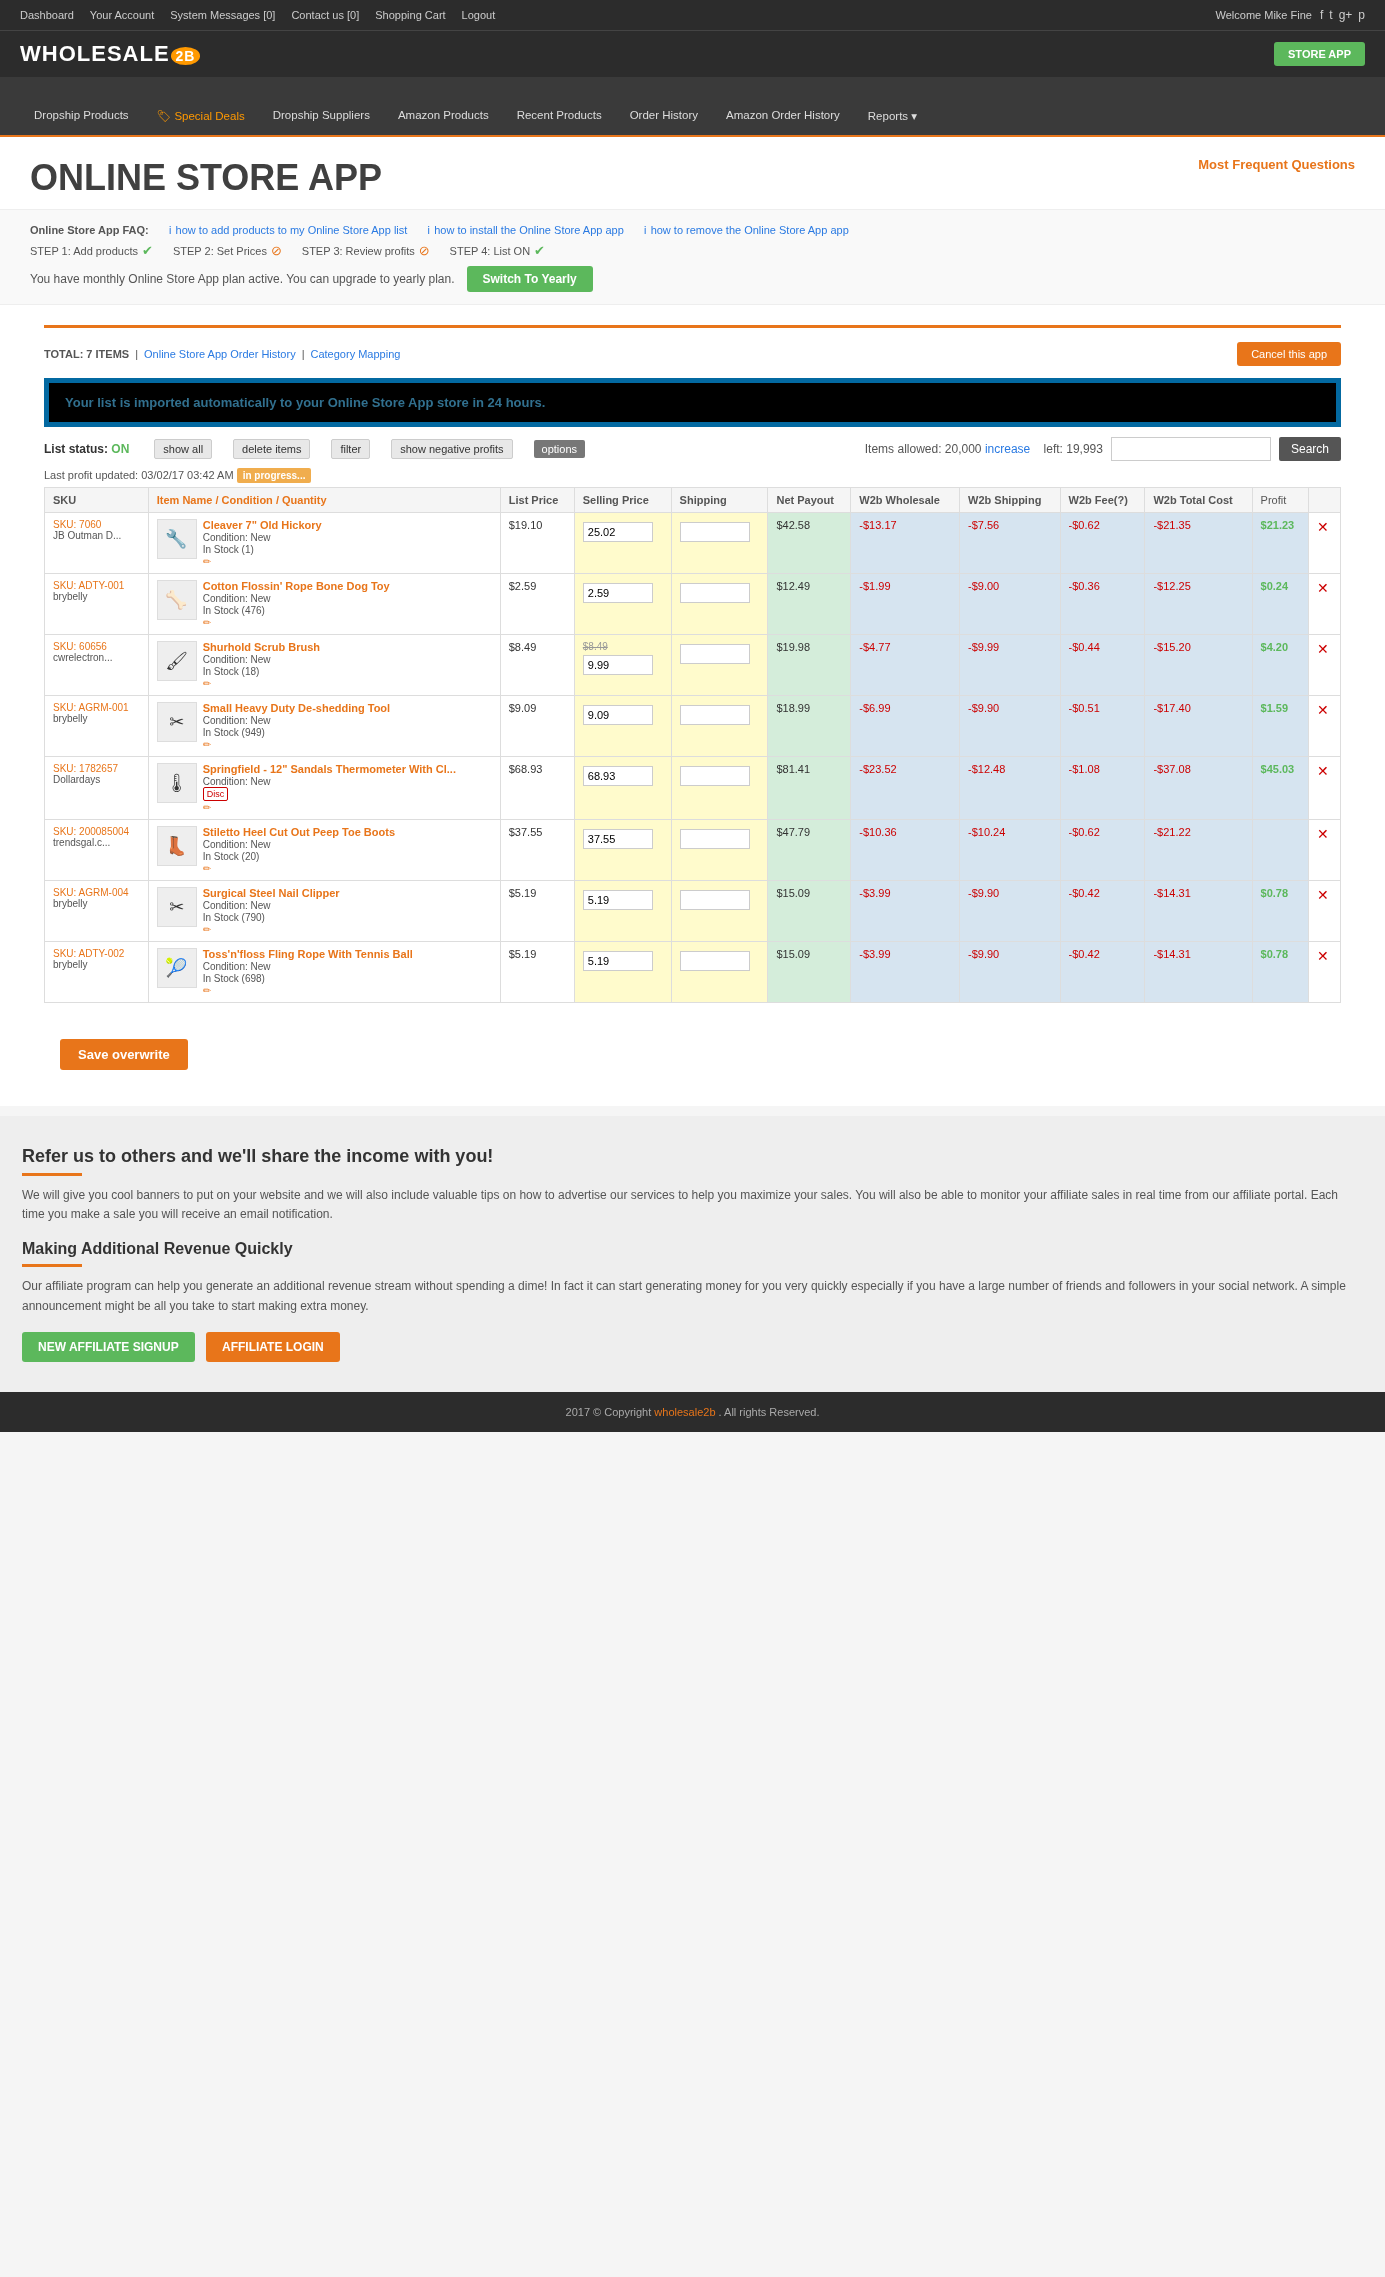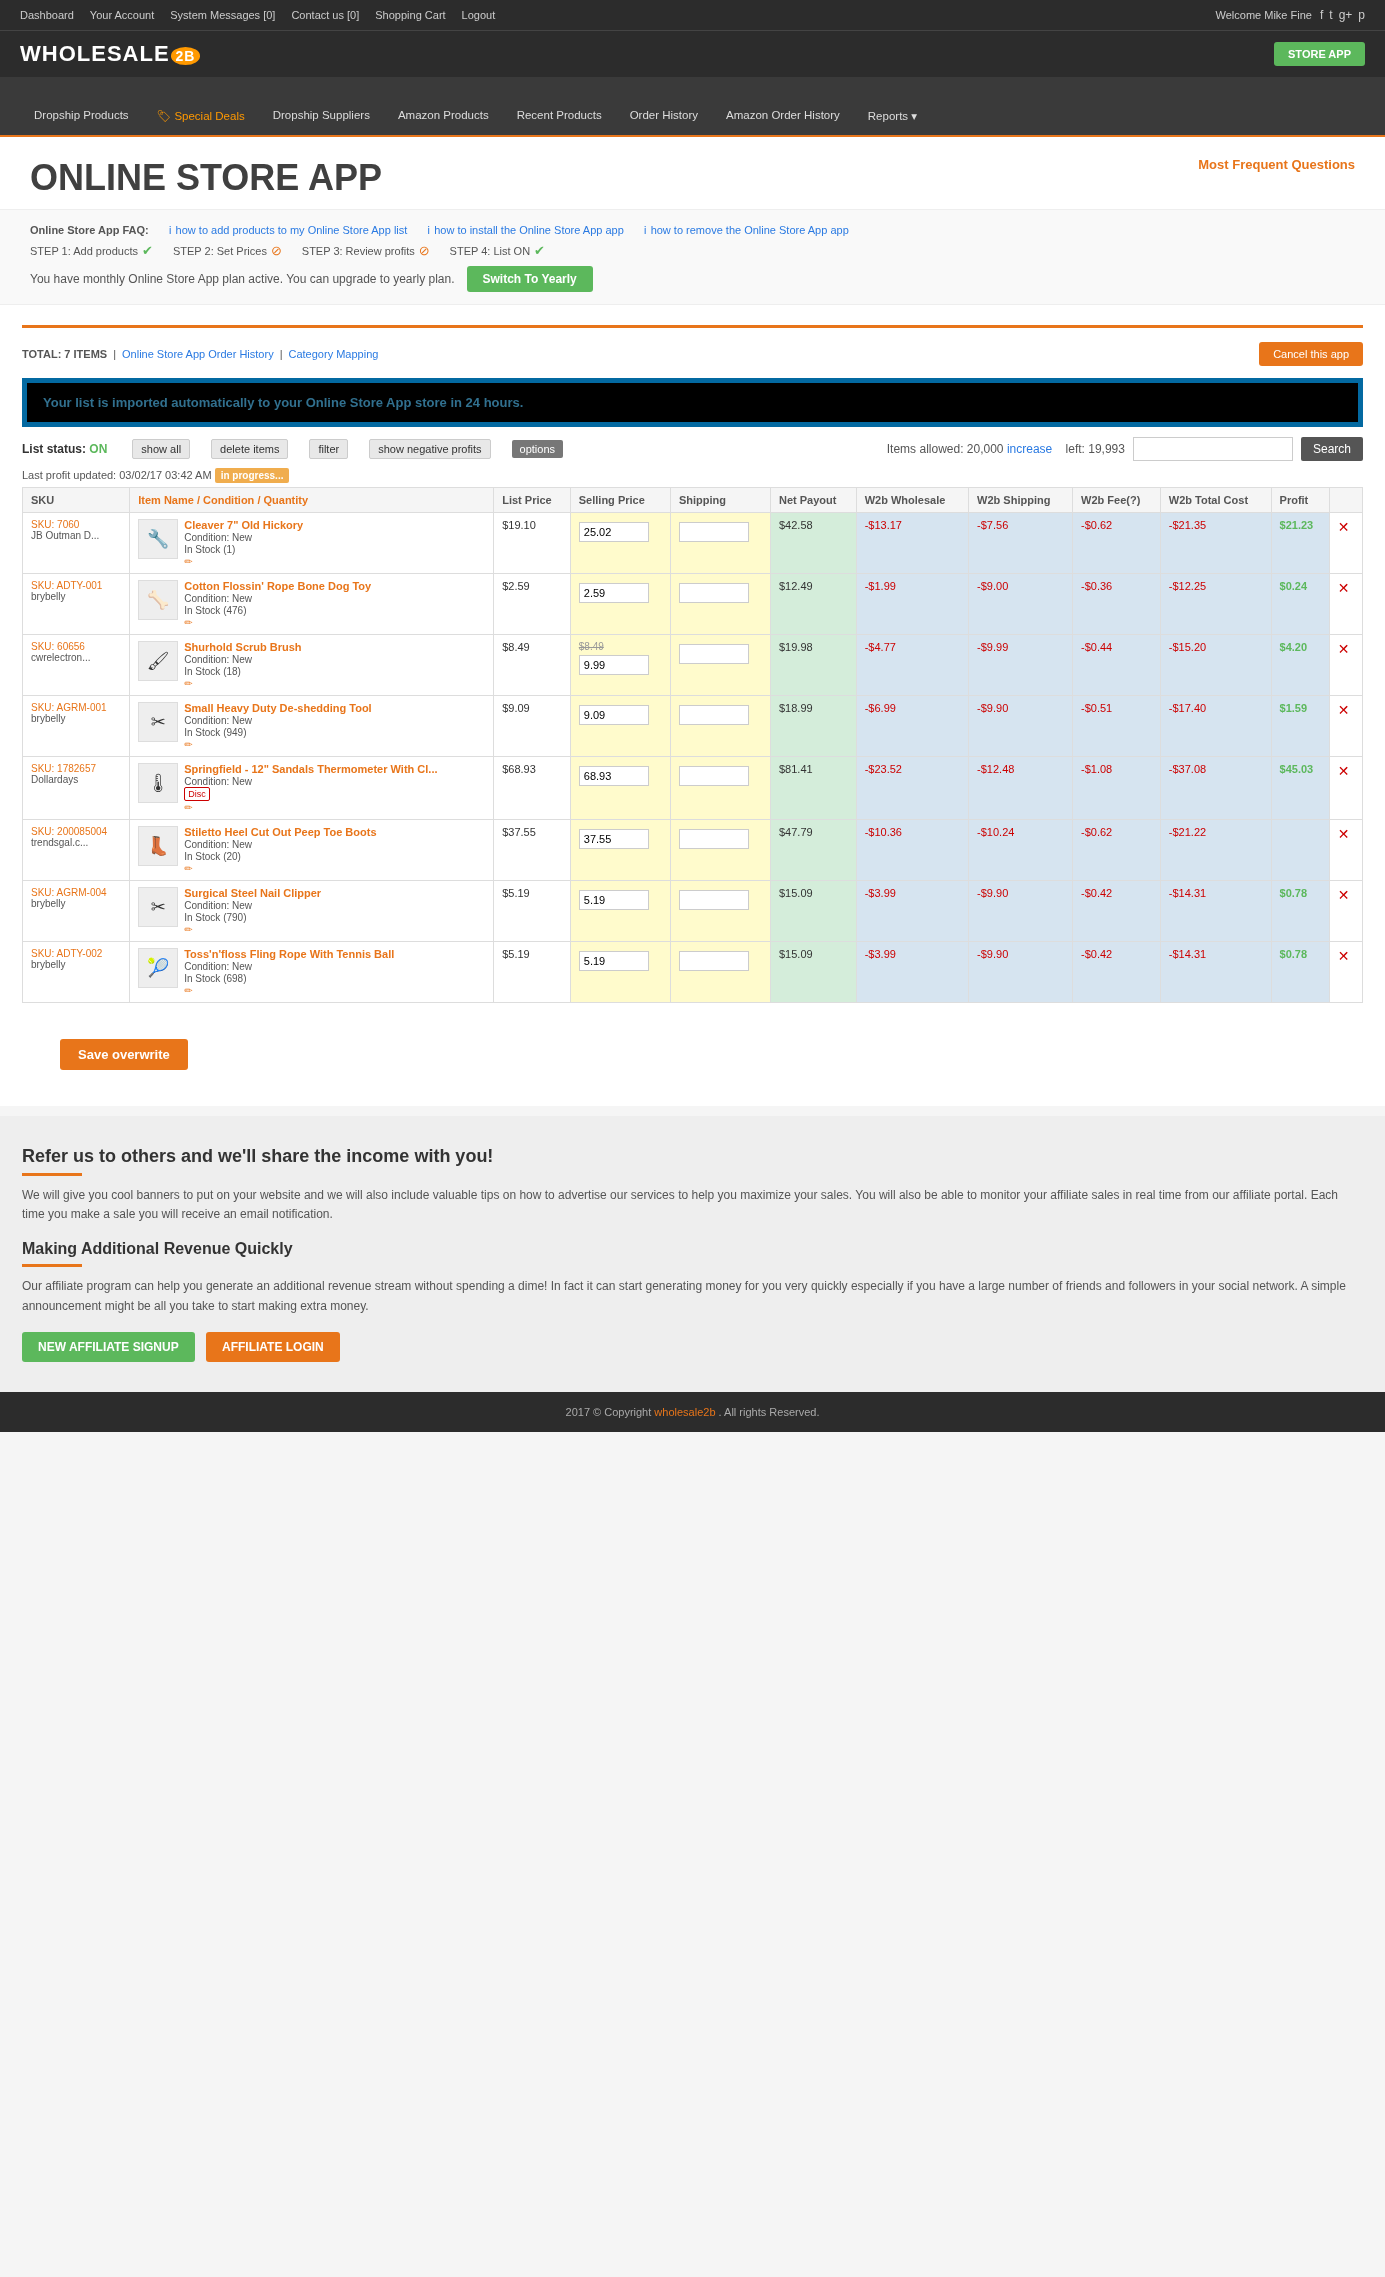--- a/index.html
+++ b/index.html
@@ -91,21 +91,21 @@
       color: #fff;
       border: none;
       padding: 6px 16px;
       border-radius: 3px;
       font-size: 12px;
       cursor: pointer;
       font-weight: bold;
     }
 
     
-    .app-section { background: #fff; padding: 10px 22px; }
+    .app-section { background: #fff; padding: 10px 44px; }
     .totals-bar {
       display: flex;
       justify-content: space-between;
       align-items: center;
       margin-bottom: 8px;
       padding: 4px 0;
     }
     .totals-left { display: flex; gap: 6px; align-items: center; font-size: 11px; color: #555; }
     .totals-left a { color: #2a7ae2; text-decoration: none; }
     .cancel-btn {
@@ -186,21 +186,21 @@
       padding: 6px 8px;
       vertical-align: top;
     }
     .col-selling { background: #fffbcc; }
     .col-netpayout { background: #d4edda; }
     .col-w2b-wholesale, .col-w2b-shipping, .col-w2b-fee, .col-w2b-total { background: #d6e4f0; }
     .col-profit { background: #d6e4f0; margin-top: 40px; }
     .th-selling { background: #fffbcc; color: #555; }
     .th-netpayout { background: #d4edda; }
     .th-w2b { background: #d6e4f0; }
-    .th-profit { background: #d6e4f0; font-weight: bold; margin-left: 17px; }
+    .th-profit { background: #d6e4f0; font-weight: normal; margin-left: 17px; }
 
     .sku-text { color: #e8751a; font-size: 10px; }
     .supplier-text { font-size: 10px; color: #555; }
     .item-name { color: #e8751a; font-size: 11px; font-weight: bold; text-decoration: none; }
     .item-condition { font-size: 10px; color: #555; }
     .list-price { font-size: 11px; }
     .strikethrough { text-decoration: line-through; color: #999; font-size: 10px; }
     .price-input {
       width: 70px;
       padding: 3px 4px;

